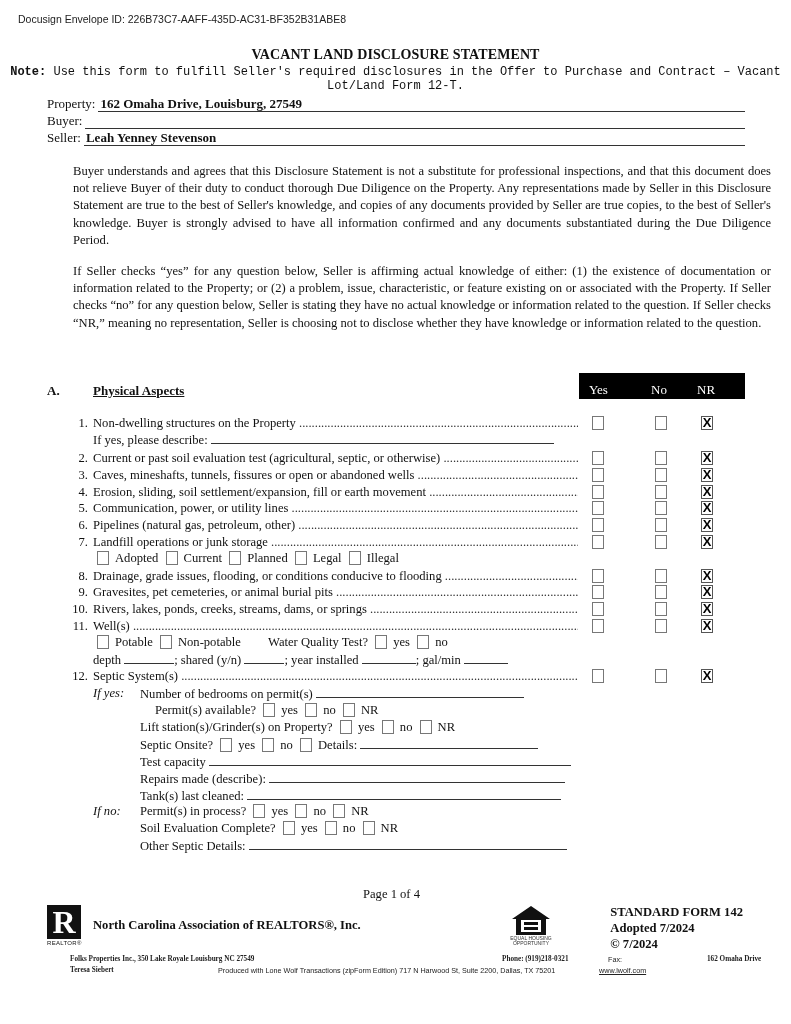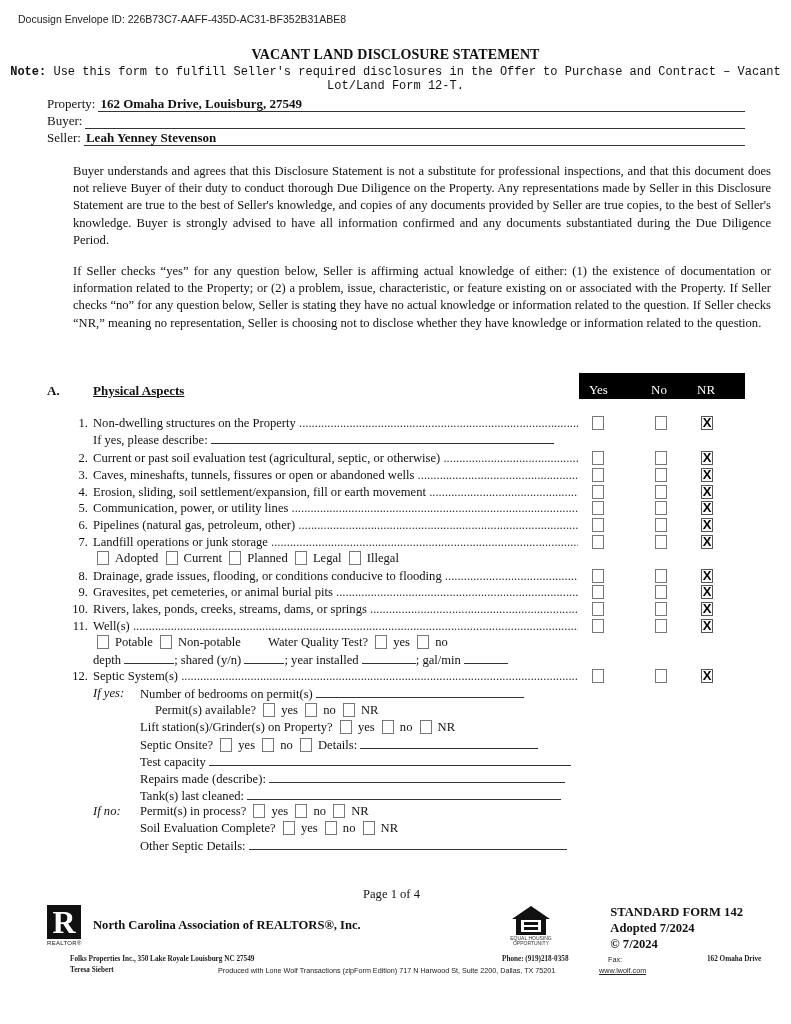--- a/index.html
+++ b/index.html
@@ -214,17 +214,17 @@
 </svg>
 <div class="abs eho-tag">EQUAL HOUSING OPPORTUNITY</div>
 <div class="abs stdform">
   <div>STANDARD FORM 142</div>
   <div>Adopted 7/2024</div>
   <div>© 7/2024</div>
 </div>
 
 <div class="abs tiny bold" style="left:34px; top:955px">Folks Properties Inc., 350 Lake Royale Louisburg NC 27549</div>
 <div class="abs tiny bold" style="left:34px; top:966px">Teresa Siebert</div>
-<div class="abs tiny bold" style="left:466px; top:955px">Phone: (919)218-0358</div>
+<div class="abs tiny bold" style="left:466px; top:955px">Phone: (919)218-0321</div>
 <div class="abs tiny" style="left:572px; top:955px">Fax:</div>
 <div class="abs tiny bold" style="left:671px; top:955px">162 Omaha Drive</div>
 <div class="abs tiny" style="left:182px; top:966px">Produced with Lone Wolf Transactions (zipForm Edition) 717 N Harwood St, Suite 2200, Dallas, TX  75201</div>
 <div class="abs tiny link" style="left:563px; top:966px">www.lwolf.com</div>
 
 </body></html>

